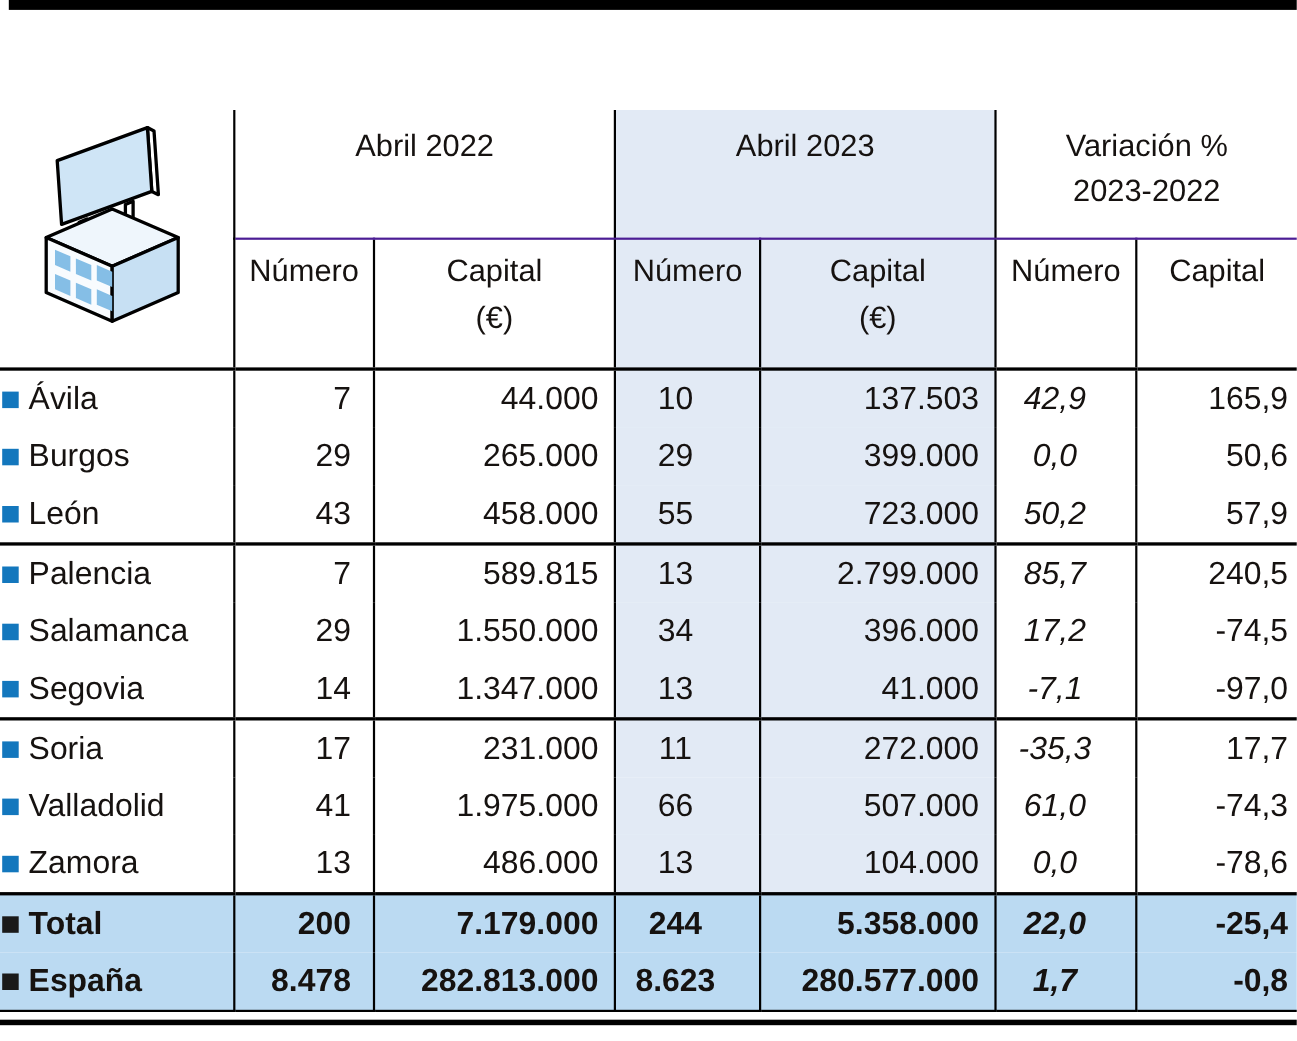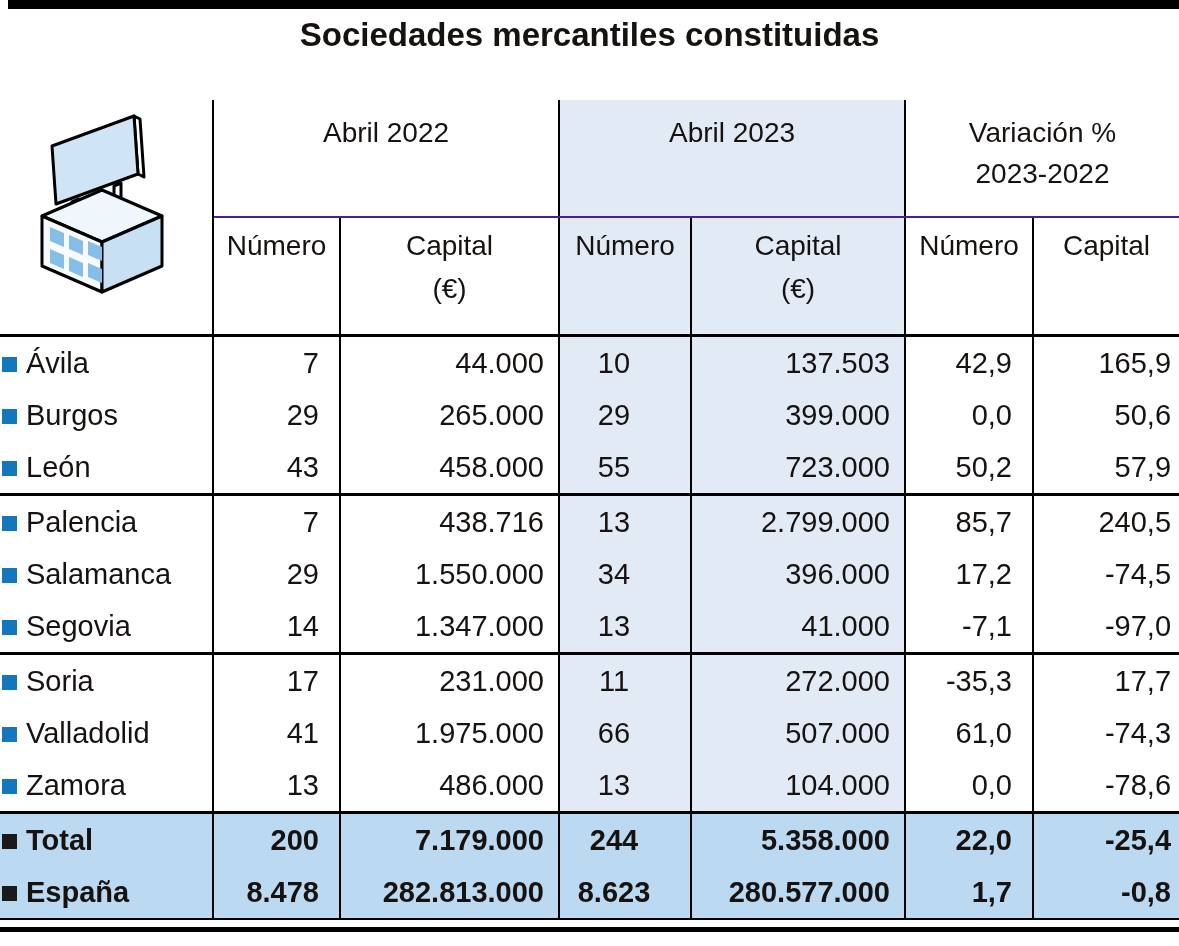--- a/index.html
+++ b/index.html
@@ -36,36 +36,35 @@
   tbody td { height:52px; font-size:29px; color:#161210; white-space:nowrap; }
   td.label { text-align:left; }
   .bullet {
     display:inline-block; width:15px; height:15px;
     background:var(--bullet-blue); margin:0 9px 0 2px; vertical-align:1px;
   }
   .c-n22 { text-align:right; padding-right:20px; }
   .c-c22 { text-align:right; padding-right:14px; }
   .c-n23 { text-align:center; padding-right:22px; background:var(--band-blue); }
   .c-c23 { text-align:right; padding-right:14px; background:var(--band-blue); }
-  .c-vn  { text-align:right; padding-right:20px; }
+  .c-vn  { text-align:center; padding-right:20px;font-style:italic; }
   .c-vc  { text-align:right; padding-right:8px;  }
 
   tbody.sep-top > tr:first-child > td { border-top:3px solid #000; }
   tbody.totals td { background:var(--totals-blue) !important; font-weight:bold; }
   tbody.totals .bullet { background:var(--bullet-black); }
   tbody.totals tr:last-child td { border-bottom:2px solid #000; }
 
   .thickrule { height:5px; background:#000; margin-top:7px; }
 </style>
 </head>
 <body>
 
 <div class="canvas">
   <div class="topbar"></div>
-  <div class="title">Sociedades mercantiles constituidas</div>
 
   <div class="tablewrap">
     <table>
       <colgroup>
         <col style="width:213px">
           <col style="width:127px">
           <col style="width:219px">
         <col style="width:132px">
           <col style="width:214px">
           <col style="width:128px">
@@ -154,21 +153,21 @@
             <td class="c-n23 br">55</td>
             <td class="c-c23 br">723.000</td>
             <td class="c-vn br">50,2</td>
             <td class="c-vc">57,9</td>
           </tr>
         </tbody>
       <tbody id="g2" class="provinces sep-top">
           <tr>
             <td class="label br"><span class="bullet"></span><span>Palencia</span></td>
             <td class="c-n22 br">7</td>
-            <td class="c-c22 br">438.716</td>
+            <td class="c-c22 br">589.815</td>
             <td class="c-n23 br">13</td>
             <td class="c-c23 br">2.799.000</td>
             <td class="c-vn br">85,7</td>
             <td class="c-vc">240,5</td>
           </tr>
           <tr>
             <td class="label br"><span class="bullet"></span><span>Salamanca</span></td>
             <td class="c-n22 br">29</td>
             <td class="c-c22 br">1.550.000</td>
             <td class="c-n23 br">34</td>

